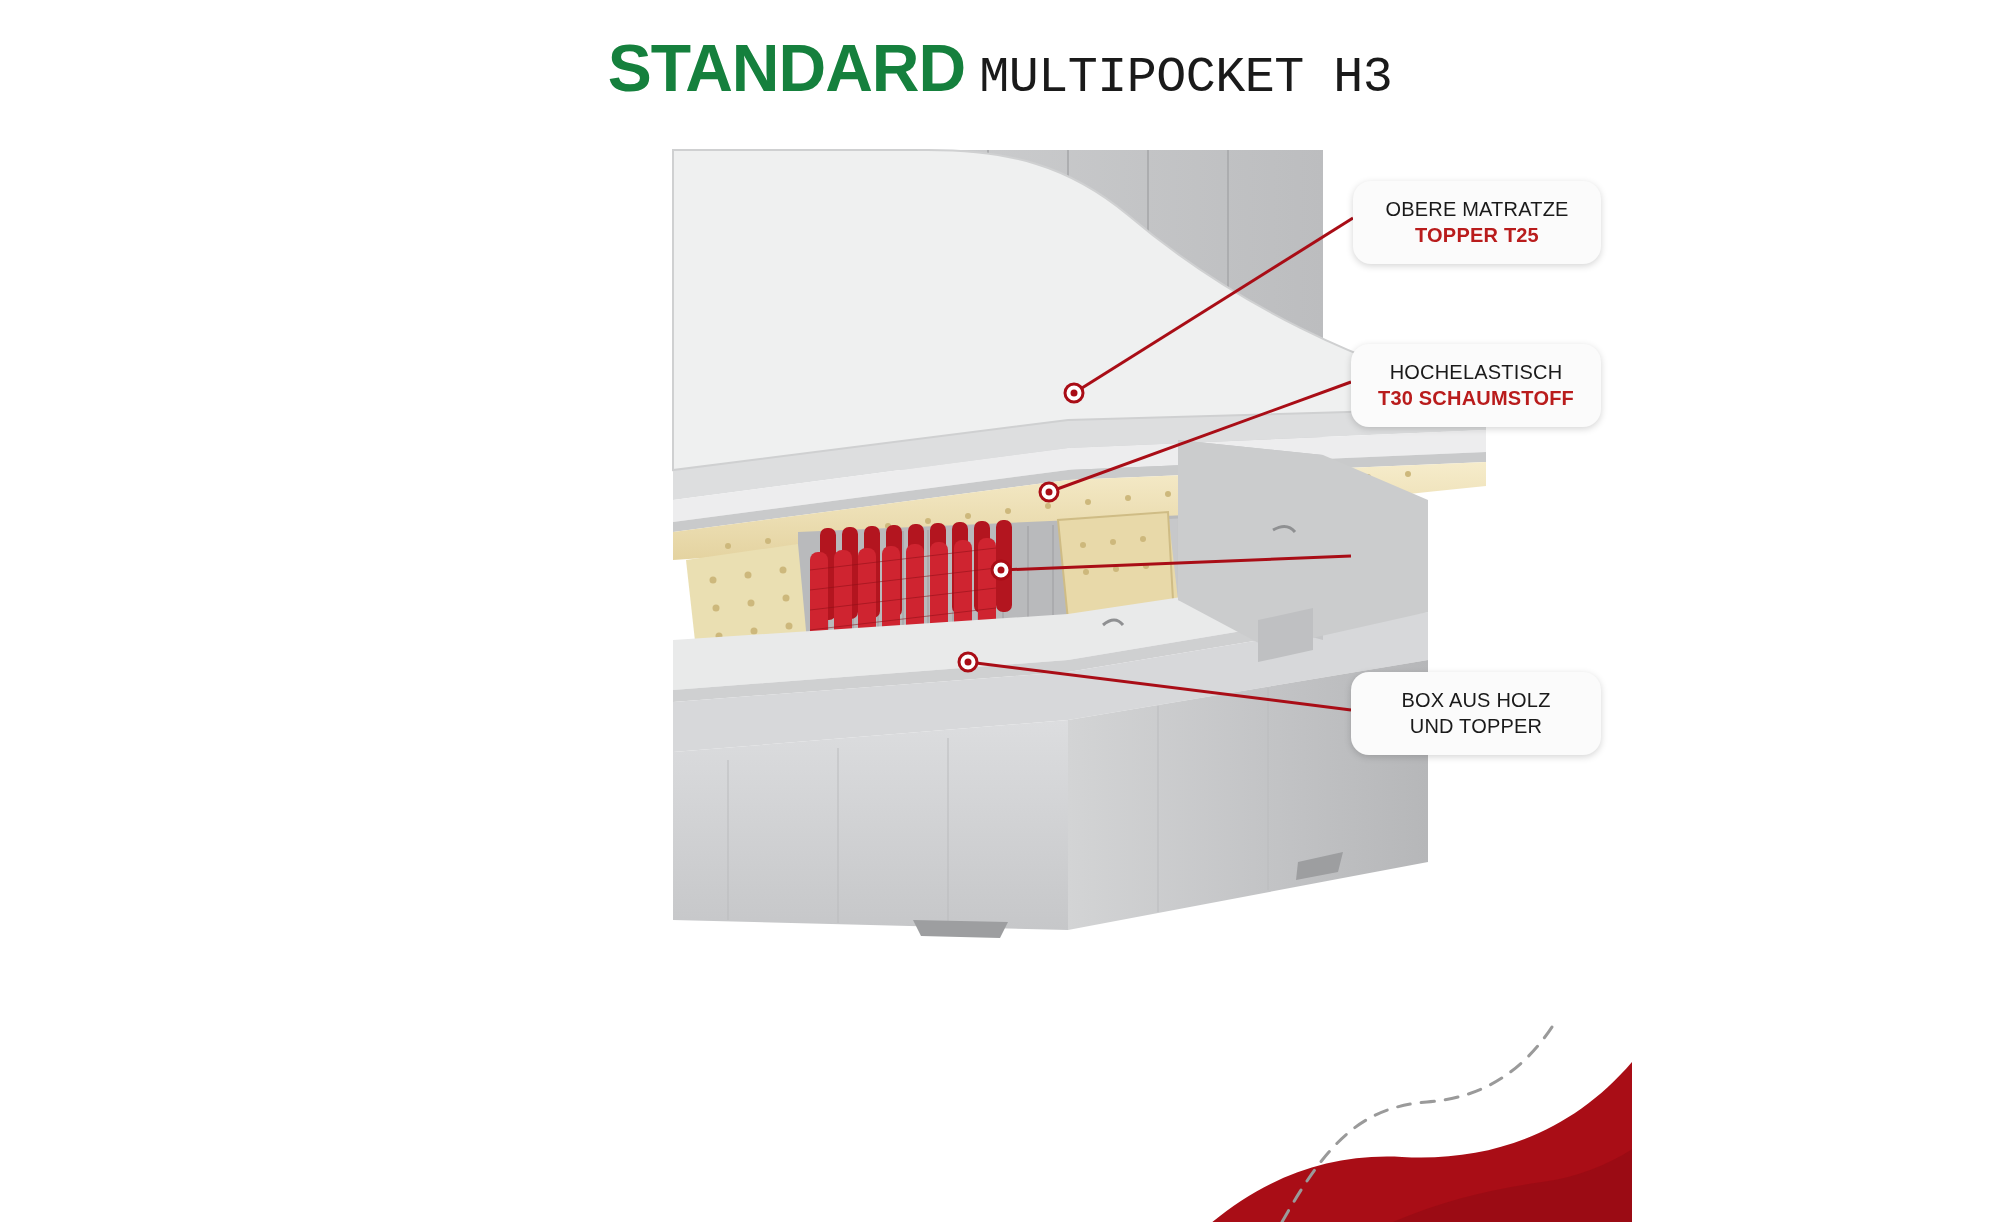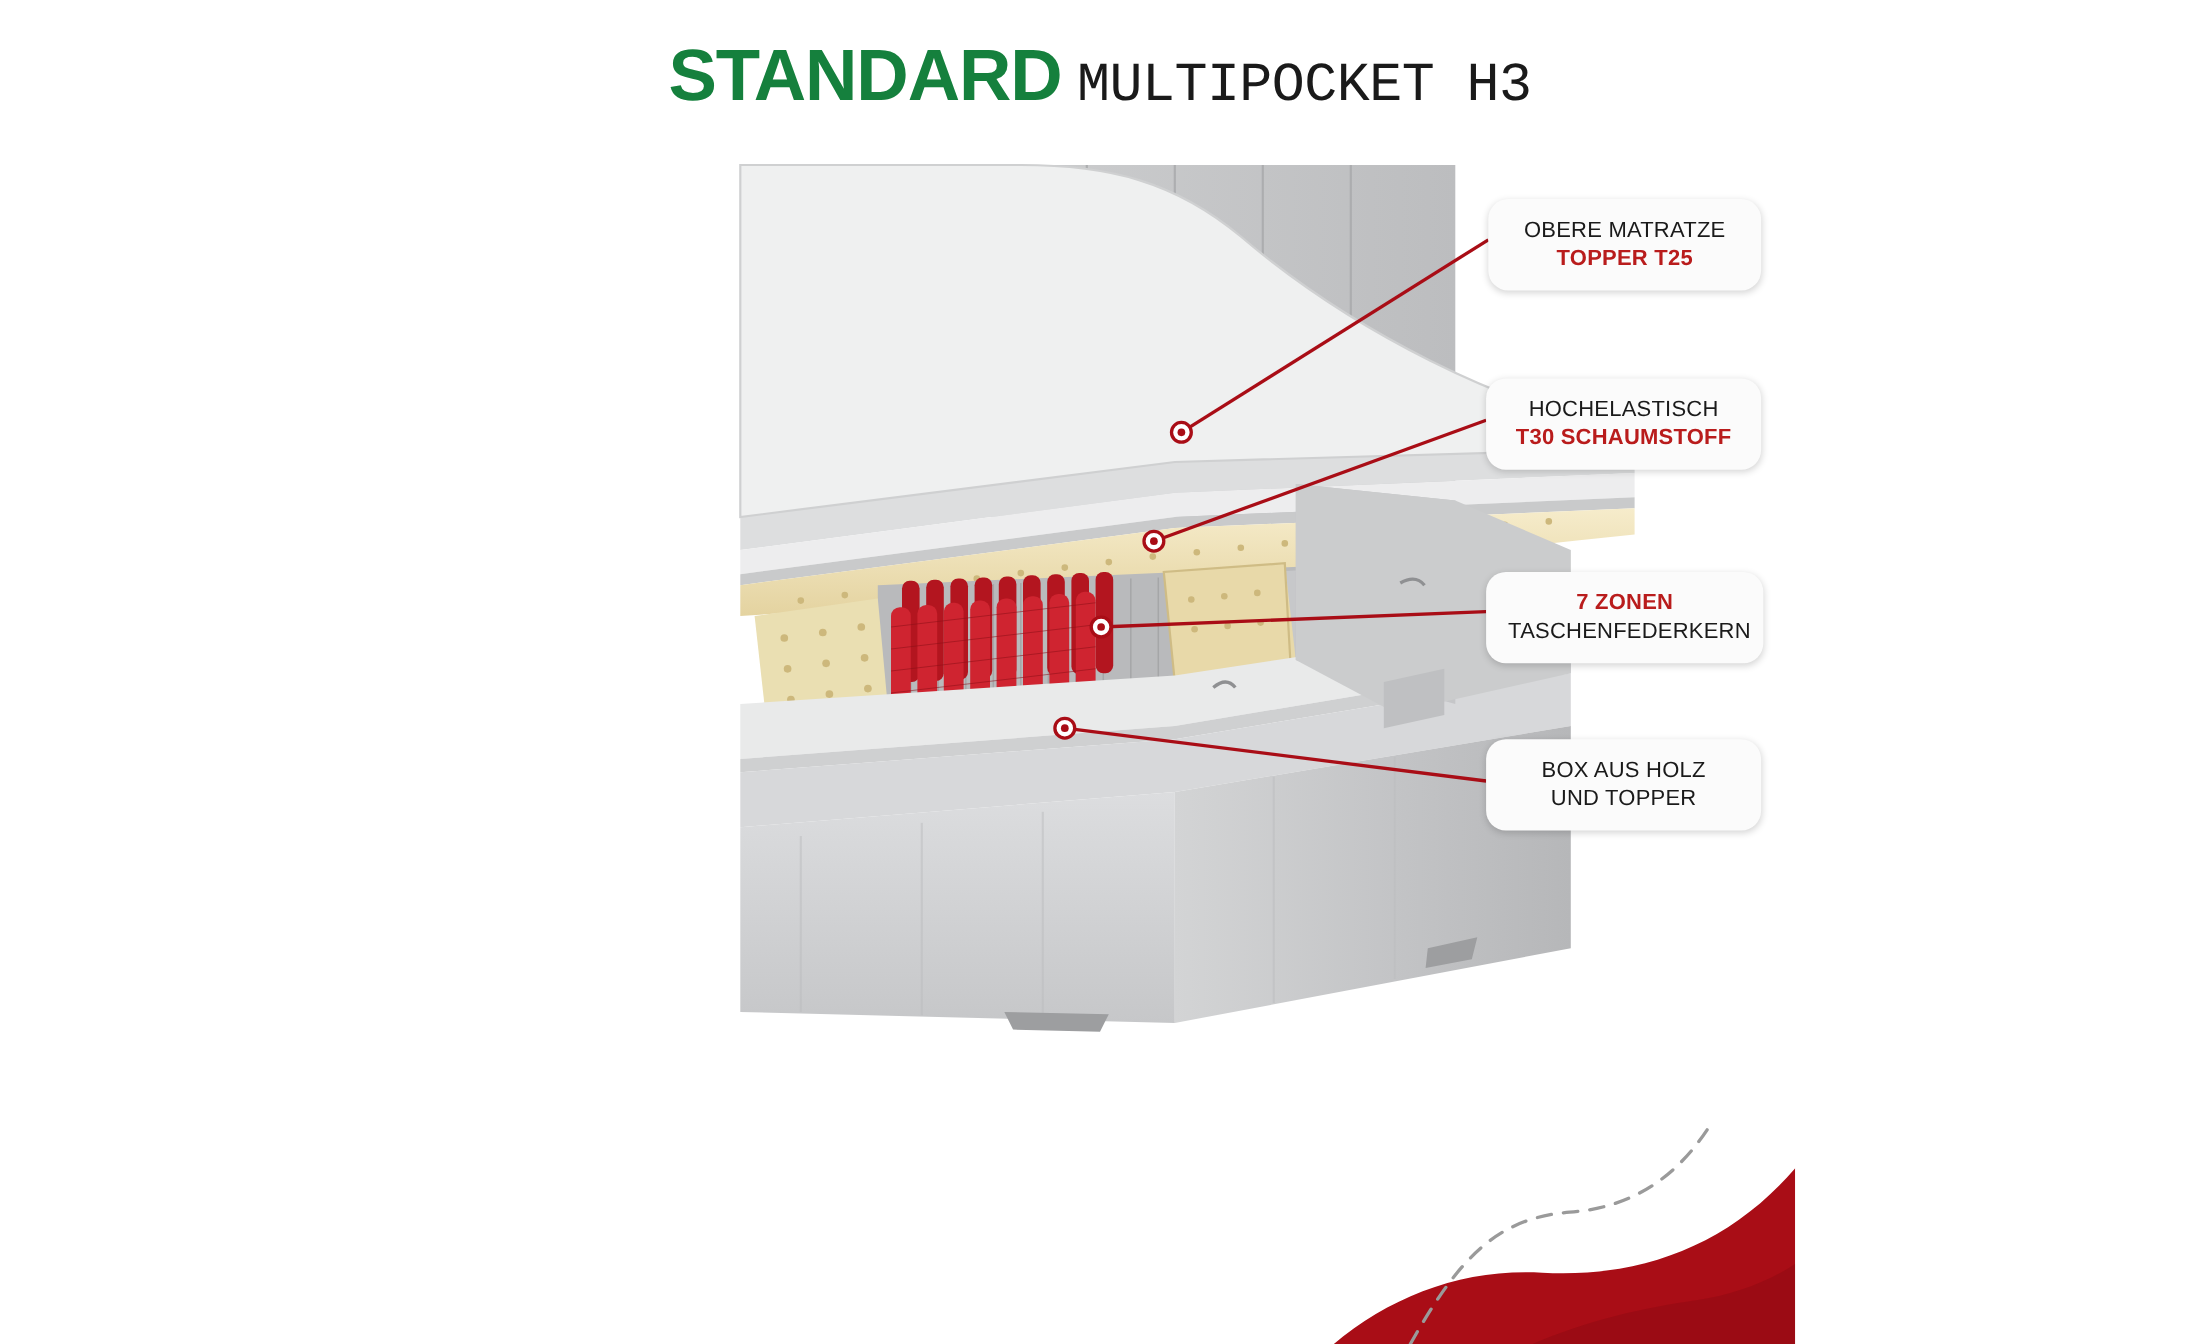--- a/index.html
+++ b/index.html
@@ -392,24 +392,20 @@
     <div class="callout c1">
       <span class="line">OBERE MATRATZE</span>
       <span class="line accent">TOPPER T25</span>
     </div>
 
     <div class="callout c2">
       <span class="line">HOCHELASTISCH</span>
       <span class="line accent">T30 SCHAUMSTOFF</span>
     </div>
 
-    <div class="callout c3">
-      <span class="line accent">7 ZONEN</span>
-      <span class="line">TASCHENFEDERKERN</span>
-    </div>
 
     <div class="callout c4">
       <span class="line">BOX AUS HOLZ</span>
       <span class="line">UND TOPPER</span>
     </div>
 
   </div>
 </div>
 
 </body></html>

